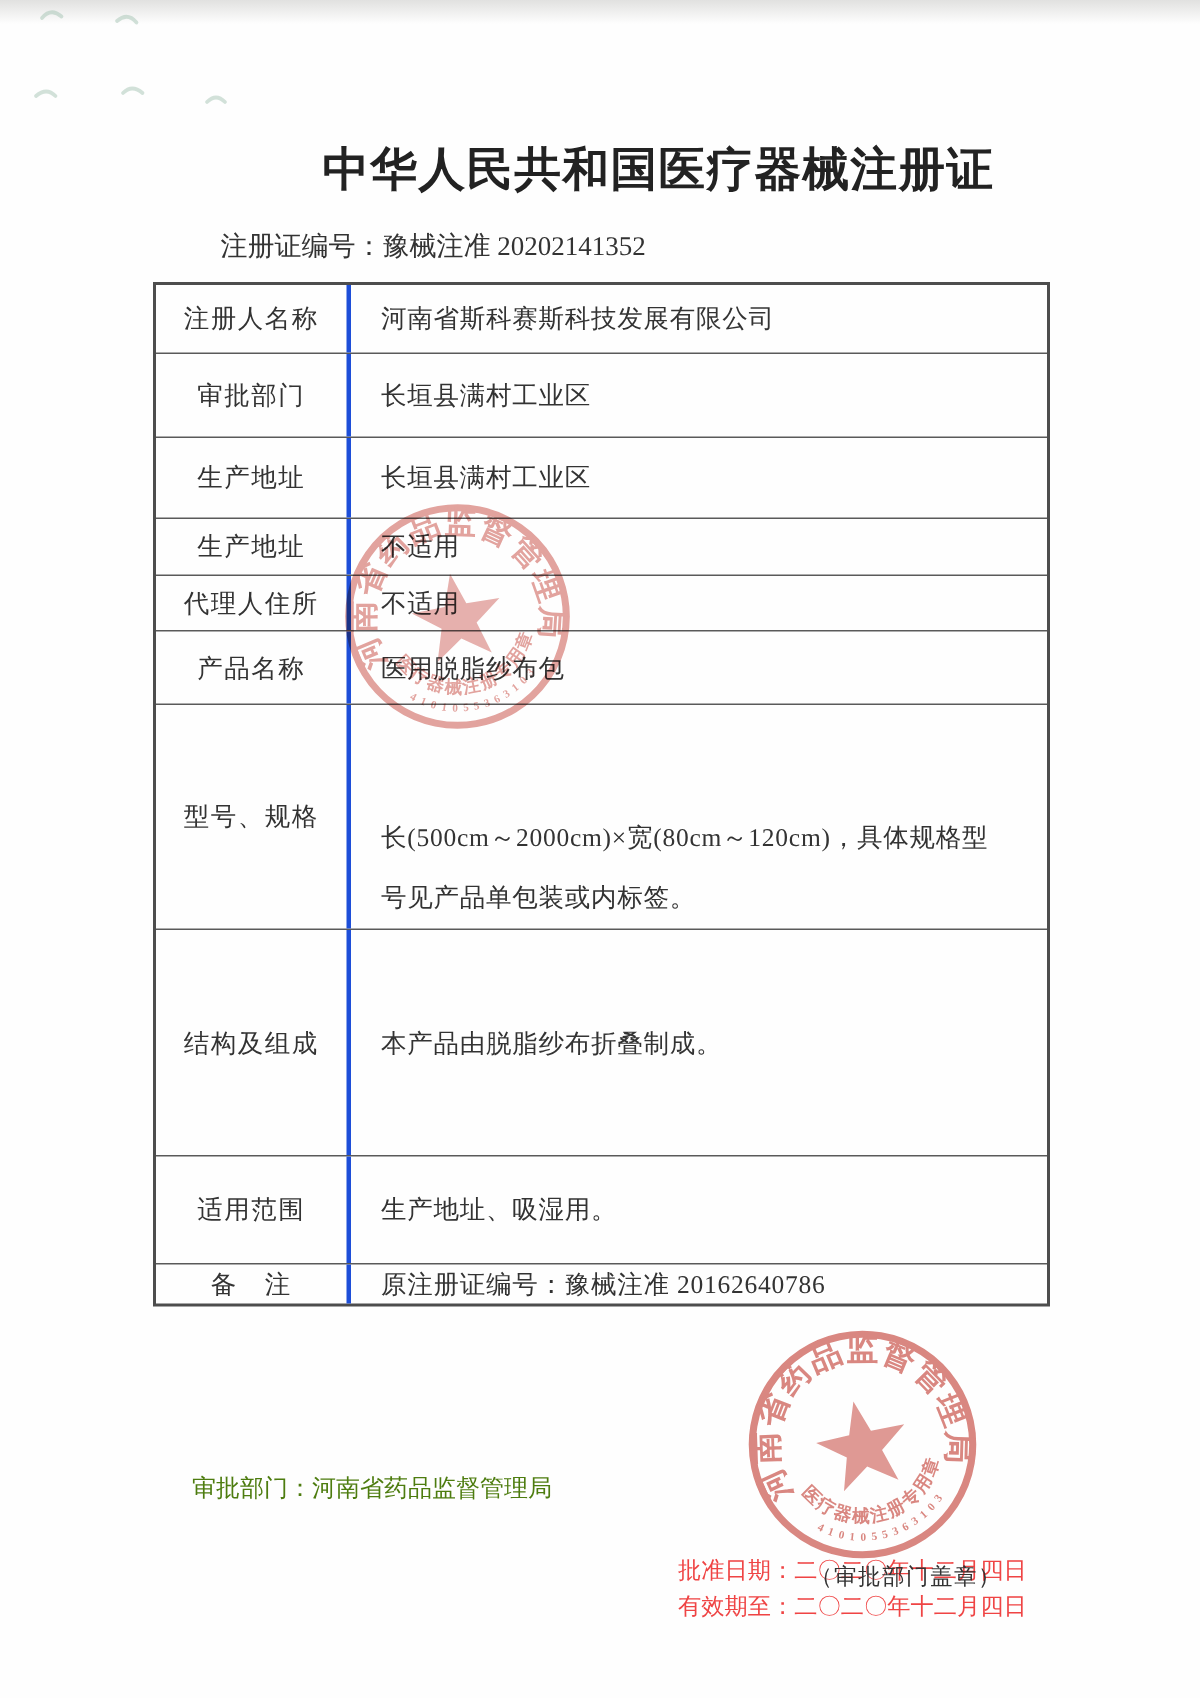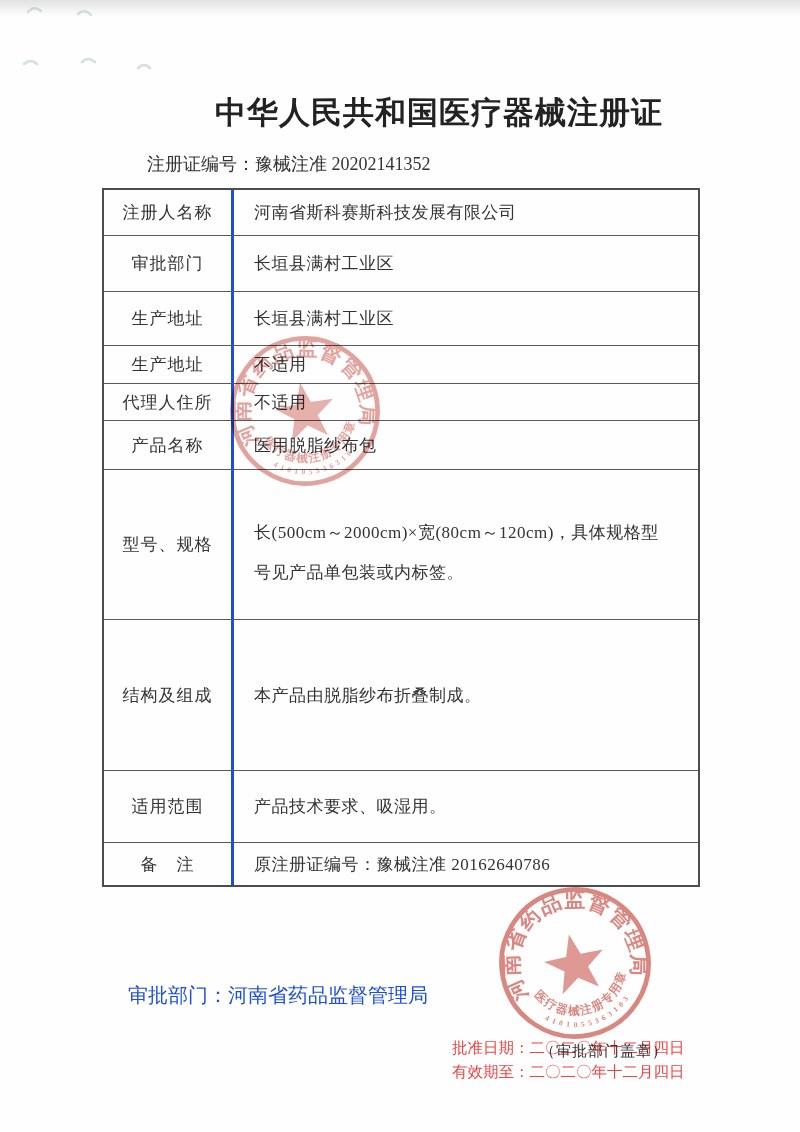--- a/index.html
+++ b/index.html
@@ -32,23 +32,23 @@
   .cell { font-size:17px; color:#333; }
   .cell.lab {
     flex:0 0 130px; border-right:3px solid #1d4ed8;
     display:flex; align-items:center; justify-content:center;
     text-align:center; letter-spacing:1px;
   }
   .cell.val {
     flex:1 1 auto; display:flex; align-items:center;
     padding-left:20px; padding-right:28px; letter-spacing:0.5px;
   }
-  .cell.val.topline { align-items:center; }
+  .cell.val.topline { align-items:flex-end; }
   .cell.val.topline span { display:block; padding-top:16px; line-height:2.35; }
-  .footer-left { position:absolute; left:128px; top:982px; font-size:20px; color:#1d4ed8; }
+  .footer-left { position:absolute; left:128px; top:982px; font-size:16px; color:#4d7c0f; }
   .footer-right { position:absolute; left:452px; top:1036px; font-size:15.5px; color:#ef4444; line-height:24px; }
   .seal-note { position:absolute; left:540px; top:1026px; font-size:15px; color:#333; letter-spacing:1px;margin-top:16px; }
   .seal { position:absolute; mix-blend-mode:multiply; pointer-events:none; }
   .seal-upper { left:227px; top:333px; width:156px; height:156px; opacity:0.52; transform:rotate(-10deg); }
   .seal-lower { left:496px; top:884px; width:158px; height:158px; opacity:0.68; transform:rotate(-12deg); }
   .seal svg { width:100%; height:100%; }
   .seal text { font-family:"Liberation Serif","DejaVu Serif",serif; font-weight:bold; }
 </style>
 </head>
 <body>
@@ -103,23 +103,23 @@
       <div class="cell val topline">
         <span>长(500cm～2000cm)×宽(80cm～120cm)，具体规格型号见产品单包装或内标签。</span>
       </div>
     </div>
     <div class="trow" style="height:151px">
       <div class="cell lab">结构及组成</div>
       <div class="cell val">本产品由脱脂纱布折叠制成。</div>
     </div>
     <div class="trow" style="height:72px">
       <div class="cell lab">适用范围</div>
-      <div class="cell val">产品技术要求、吸湿用。</div>
+      <div class="cell val">生产地址、吸湿用。</div>
     </div>
-    <div class="trow" style="height:43px">
+    <div class="trow" style="height:27px">
       <div class="cell lab">备　注</div>
       <div class="cell val">原注册证编号：豫械注准 20162640786</div>
     </div>
   </div>
 
   <div class="footer-left">审批部门：河南省药品监督管理局</div>
 
   <div class="footer-right">
     <div><span>批准日期：</span><span>二〇二〇年十二月四日</span></div>
     <div><span>有效期至：</span><span>二〇二〇年十二月四日</span></div>

